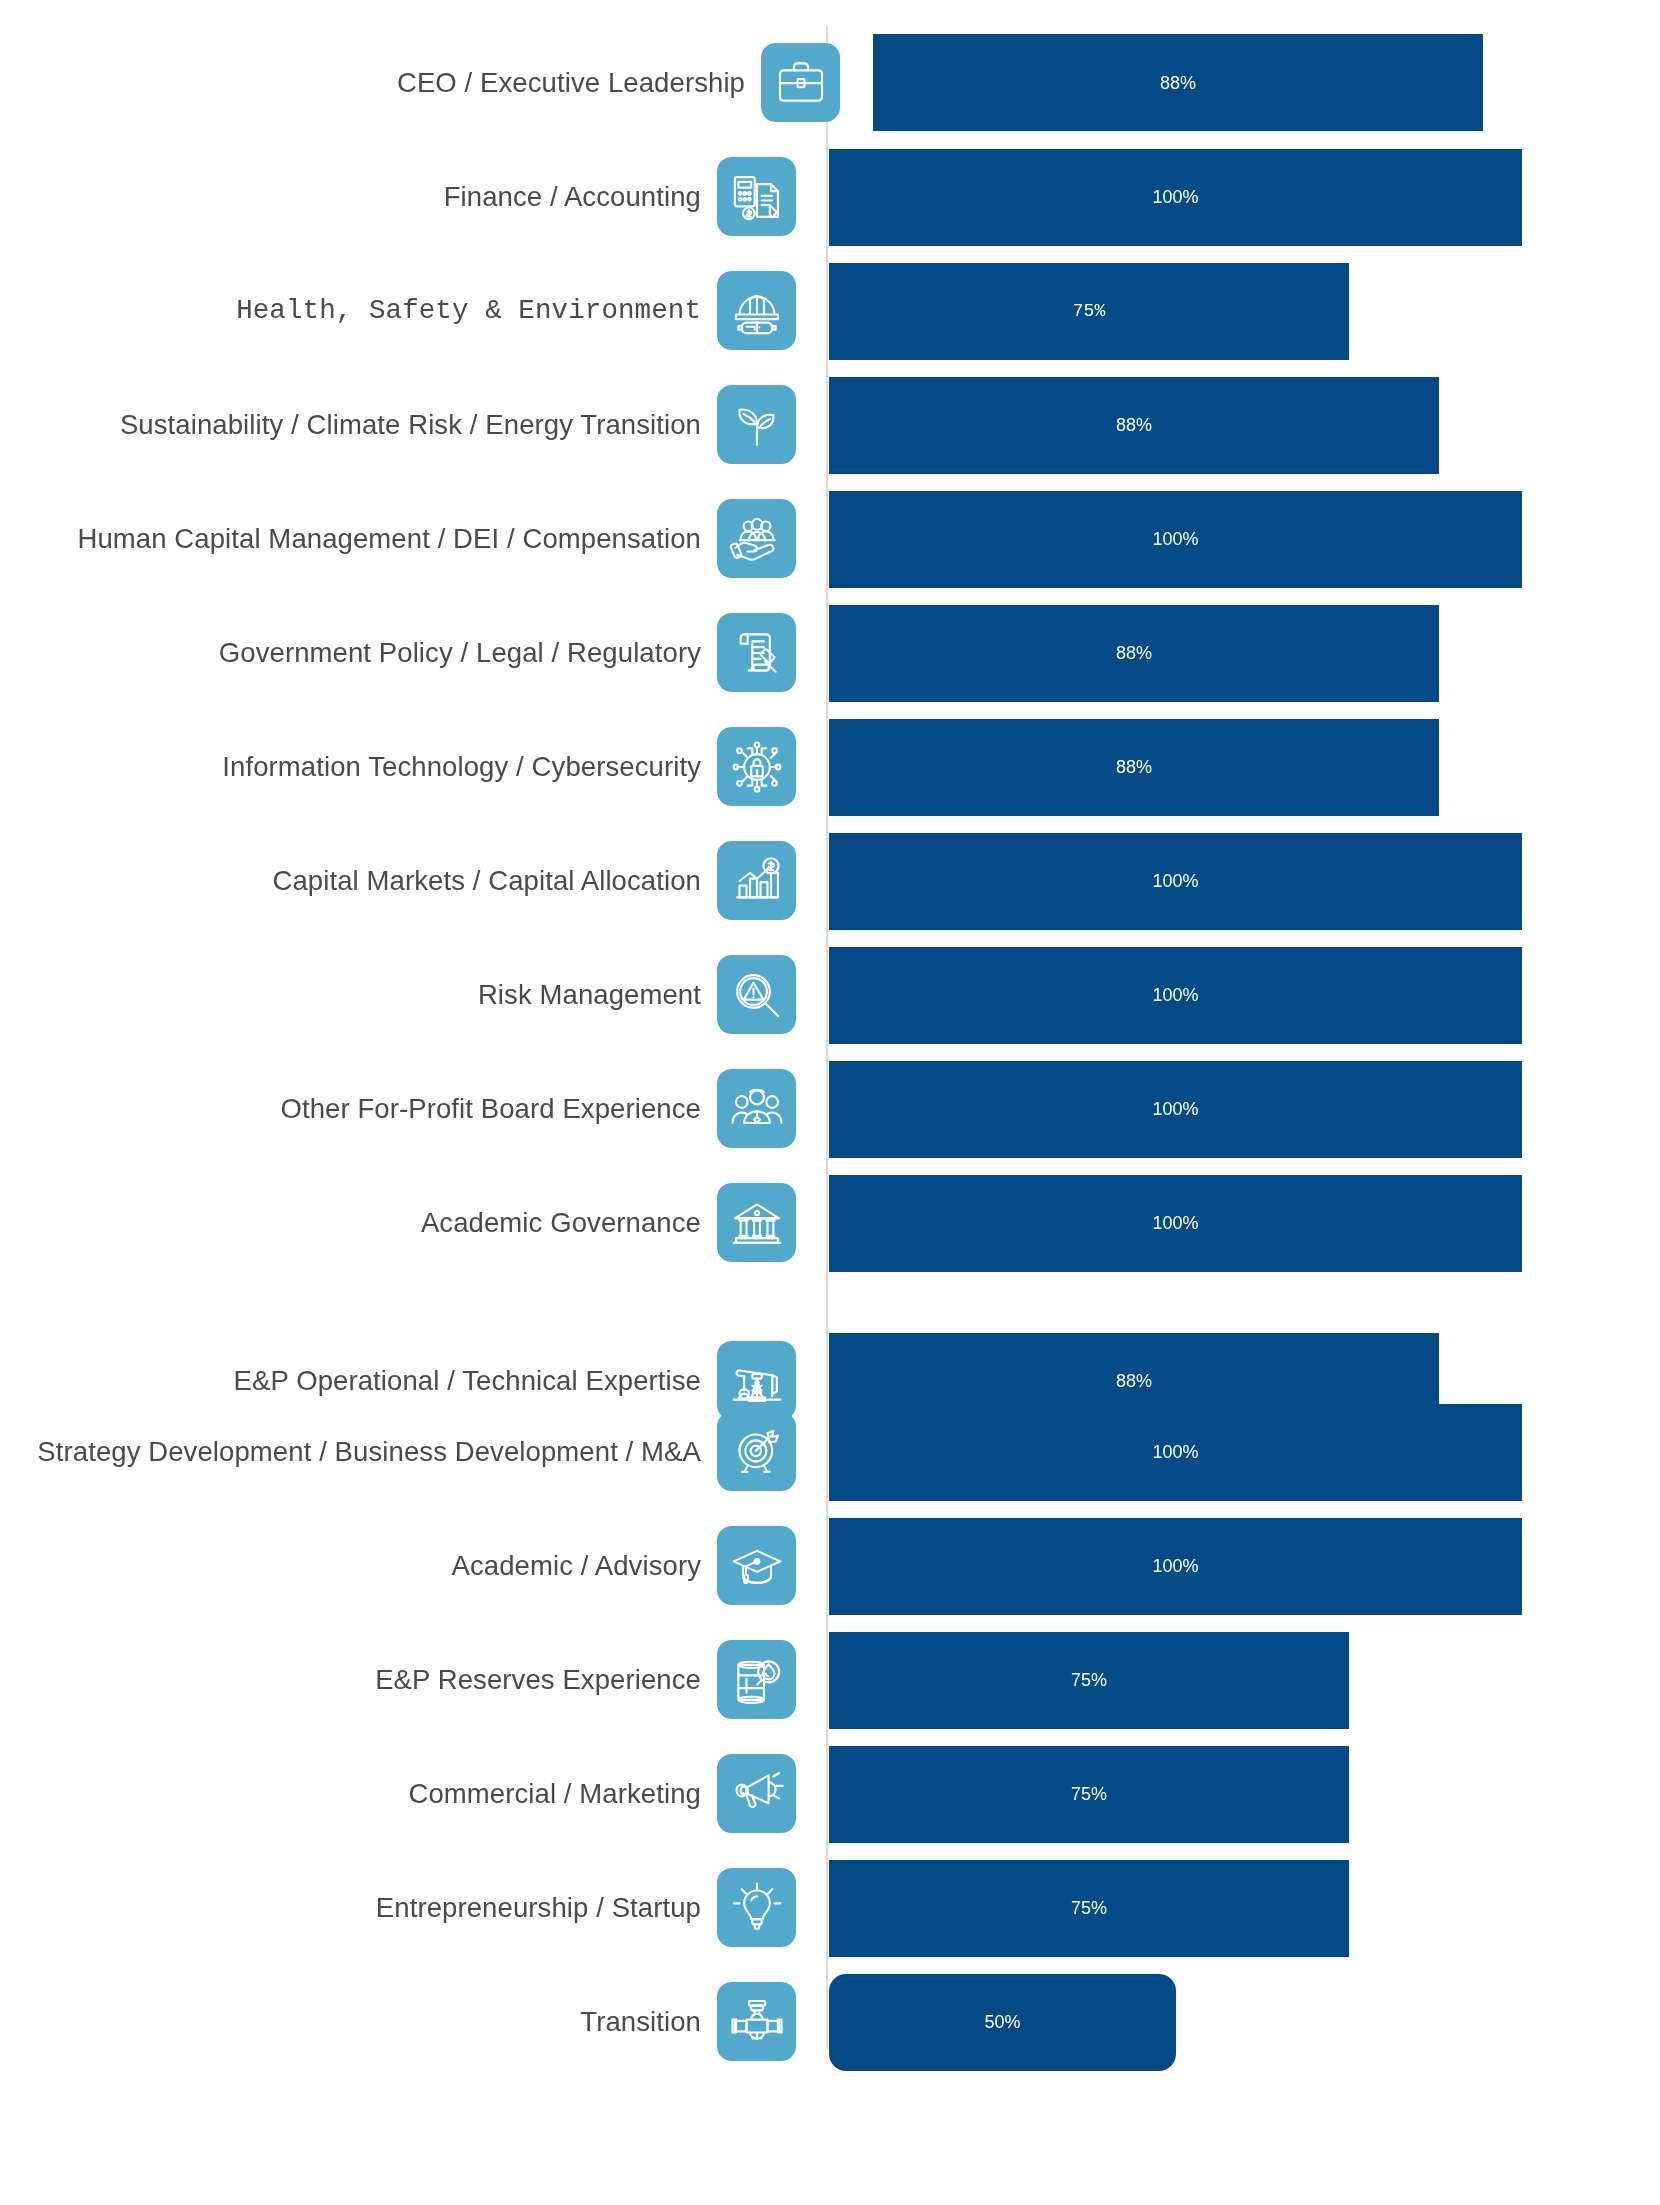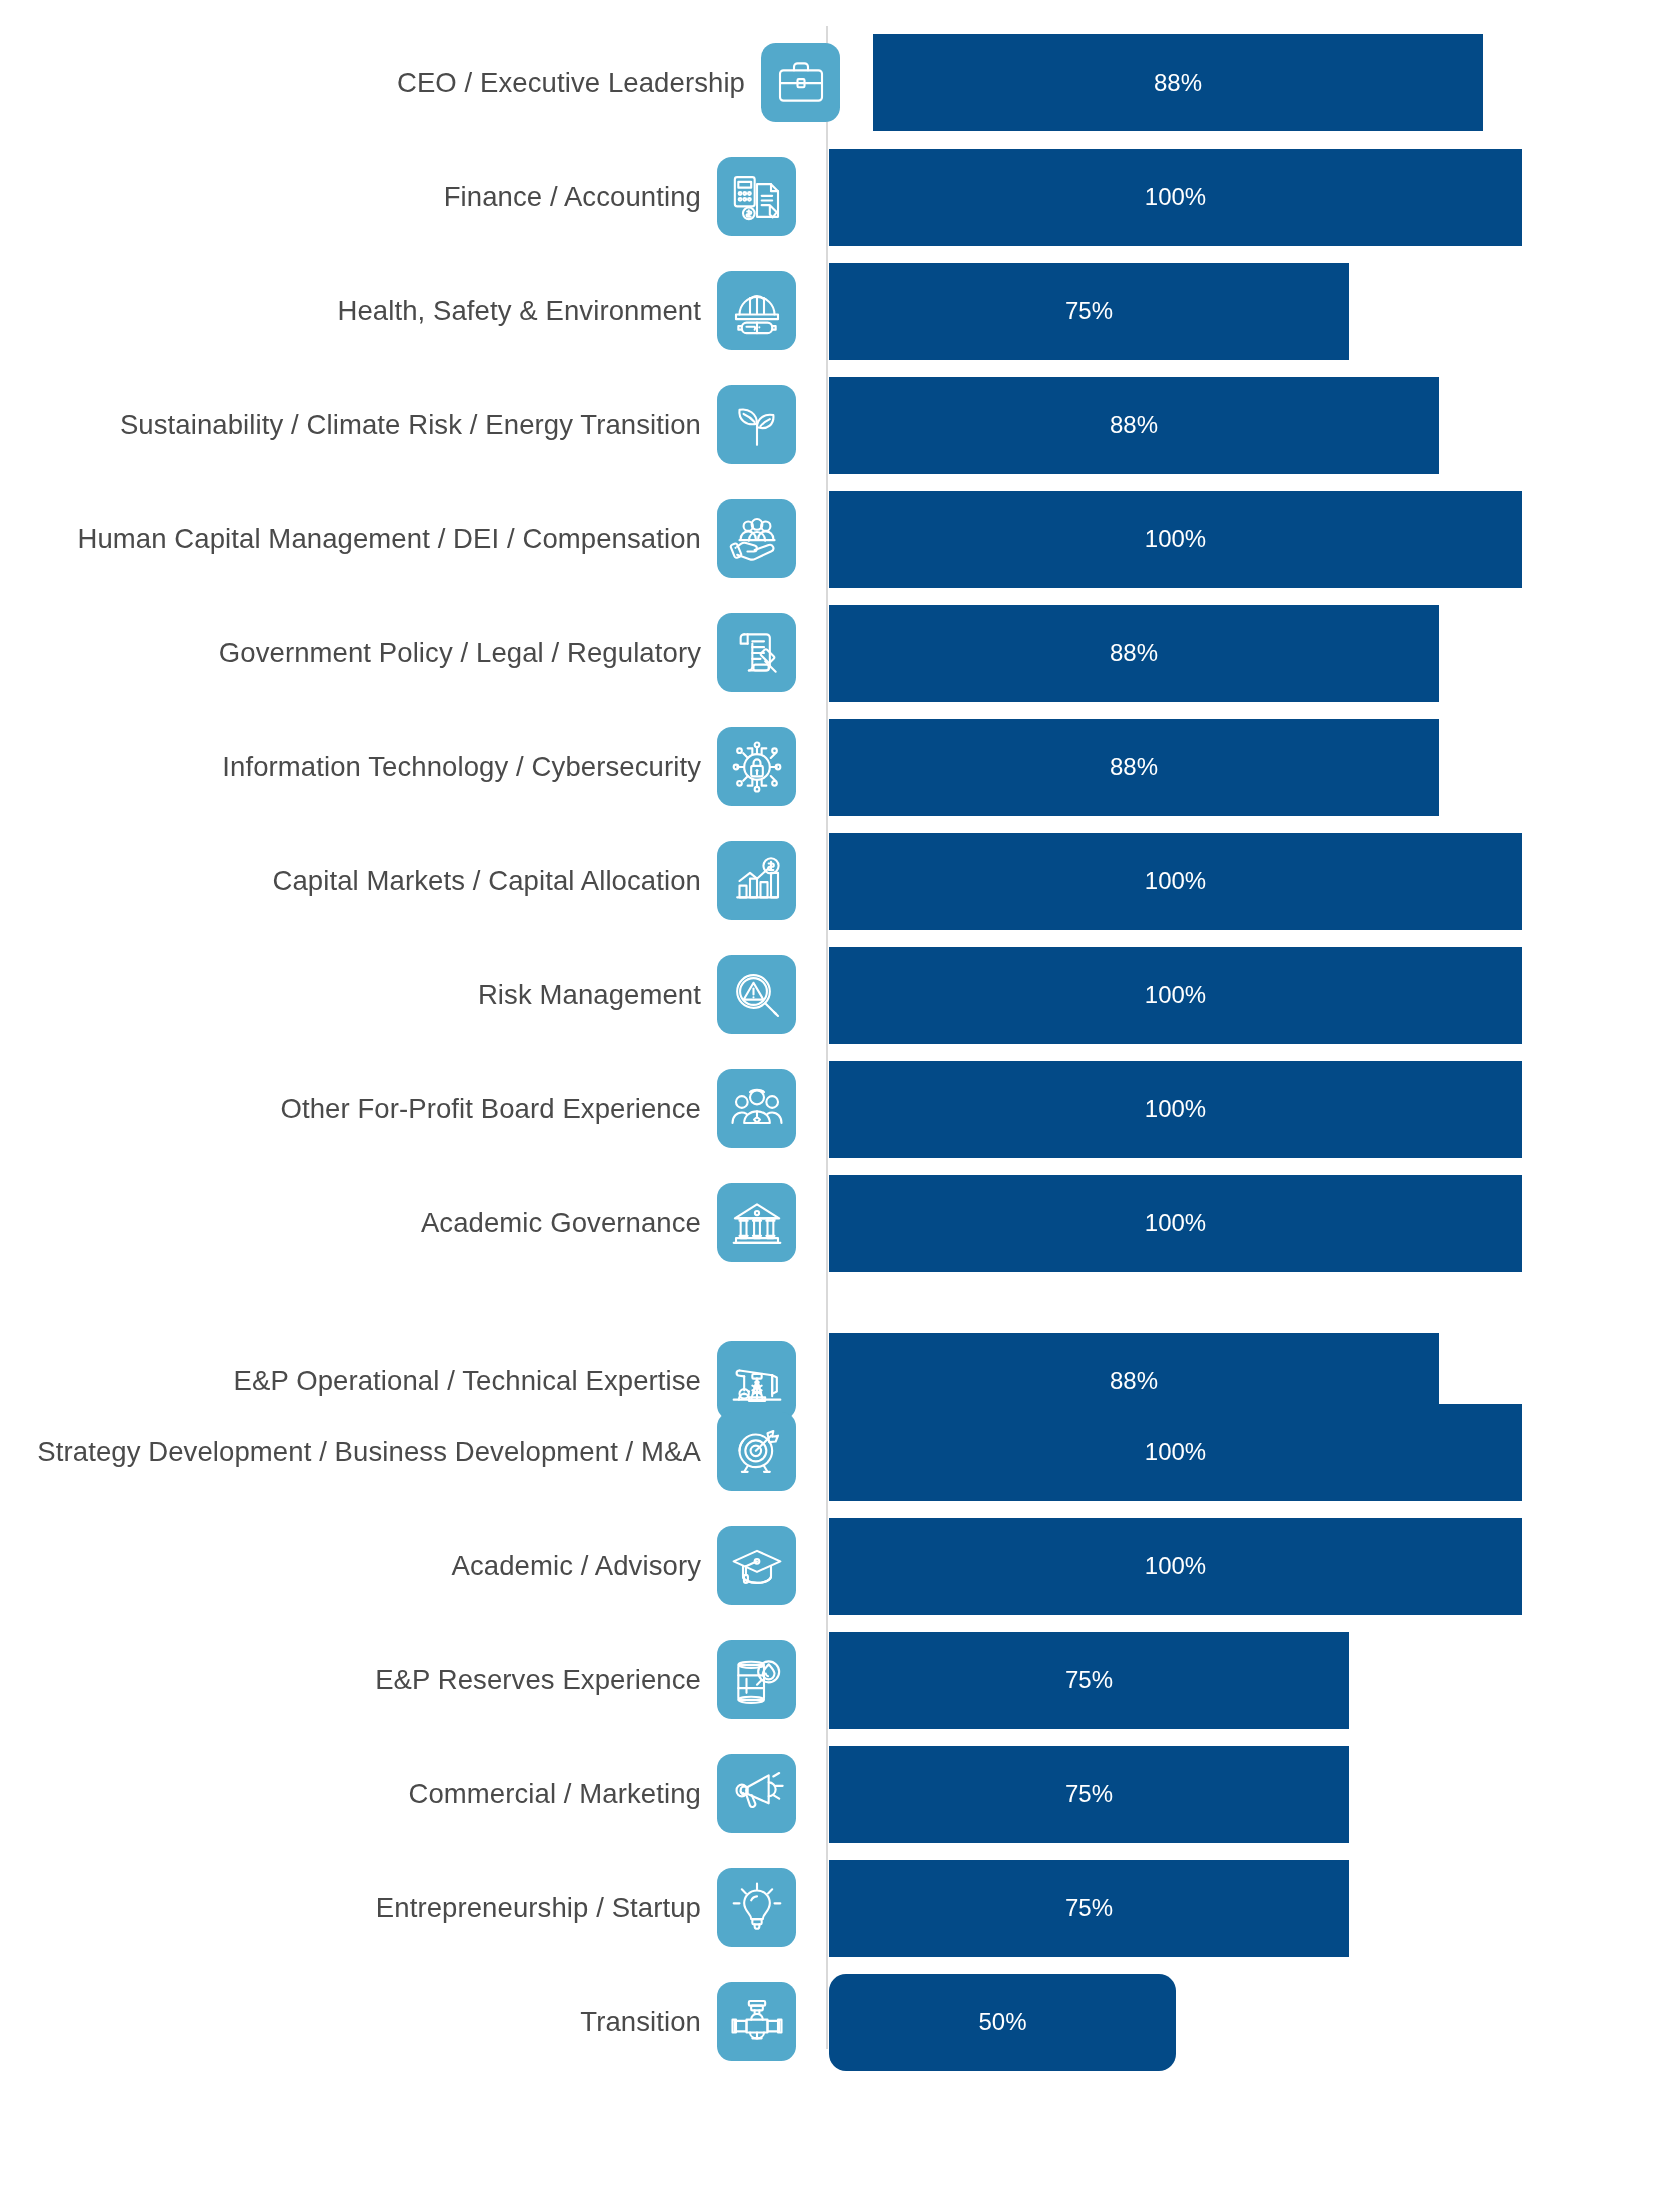--- a/index.html
+++ b/index.html
@@ -97,21 +97,21 @@
   .bar-value {
     position: absolute;
     top: 0;
     left: 0;
     width: 100%;
     height: 97px;
     display: flex;
     align-items: center;
     justify-content: center;
     color: #ffffff;
-    font-size: 24px;
+    font-size: 18px;
     line-height: 1;
   }
 </style>
 </head>
 <body>
 
 <div id="chart">
   <div class="axis-line"></div>
 
 <div class="row" style="top: 25.5px; margin-left: 44px;">
@@ -145,21 +145,21 @@
           <path d="M28 23h9M28 27h9M28 31h6"></path>
           <circle cx="17" cy="38" r="5"></circle>
           <path d="M17 35.5v5M15.6 36.4h2.4a1.1 1.1 0 0 1 0 2.2h-1.9a1.1 1.1 0 0 0 0 2.2h2.4"></path>
           <path d="M35 31l6 6-3.5 4.5-2.5-2.5z"></path>
         </svg>
       </div>
       <div class="bar" style="width: 693px; background: rgb(3, 74, 135);">
         <div class="bar-value">100%</div>
       </div>
     </div>
-    <div class="row" style="top: 254px;">
+    <div class="row" style="top: 254px; font-family: Liberation Mono, monospace;">
       <div class="cat-label">Health, Safety &amp; Environment</div>
       <div class="icon-tile">
         <svg viewBox="0 0 48 48">
           <path d="M9 27a15 15 0 0 1 30 0"></path>
           <path d="M6 27h36v4H6z"></path>
           <path d="M18 13v13M24 12v14M30 13v13"></path>
           <path d="M18 14a8 8 0 0 1 12 0"></path>
           <rect x="11" y="34" width="26" height="9" rx="4"></rect>
           <path d="M11 37H8v3h3M37 37h3v3h-3"></path>
           <path d="M15 37.5h7a2 2 0 0 1 0 2.5"></path>

